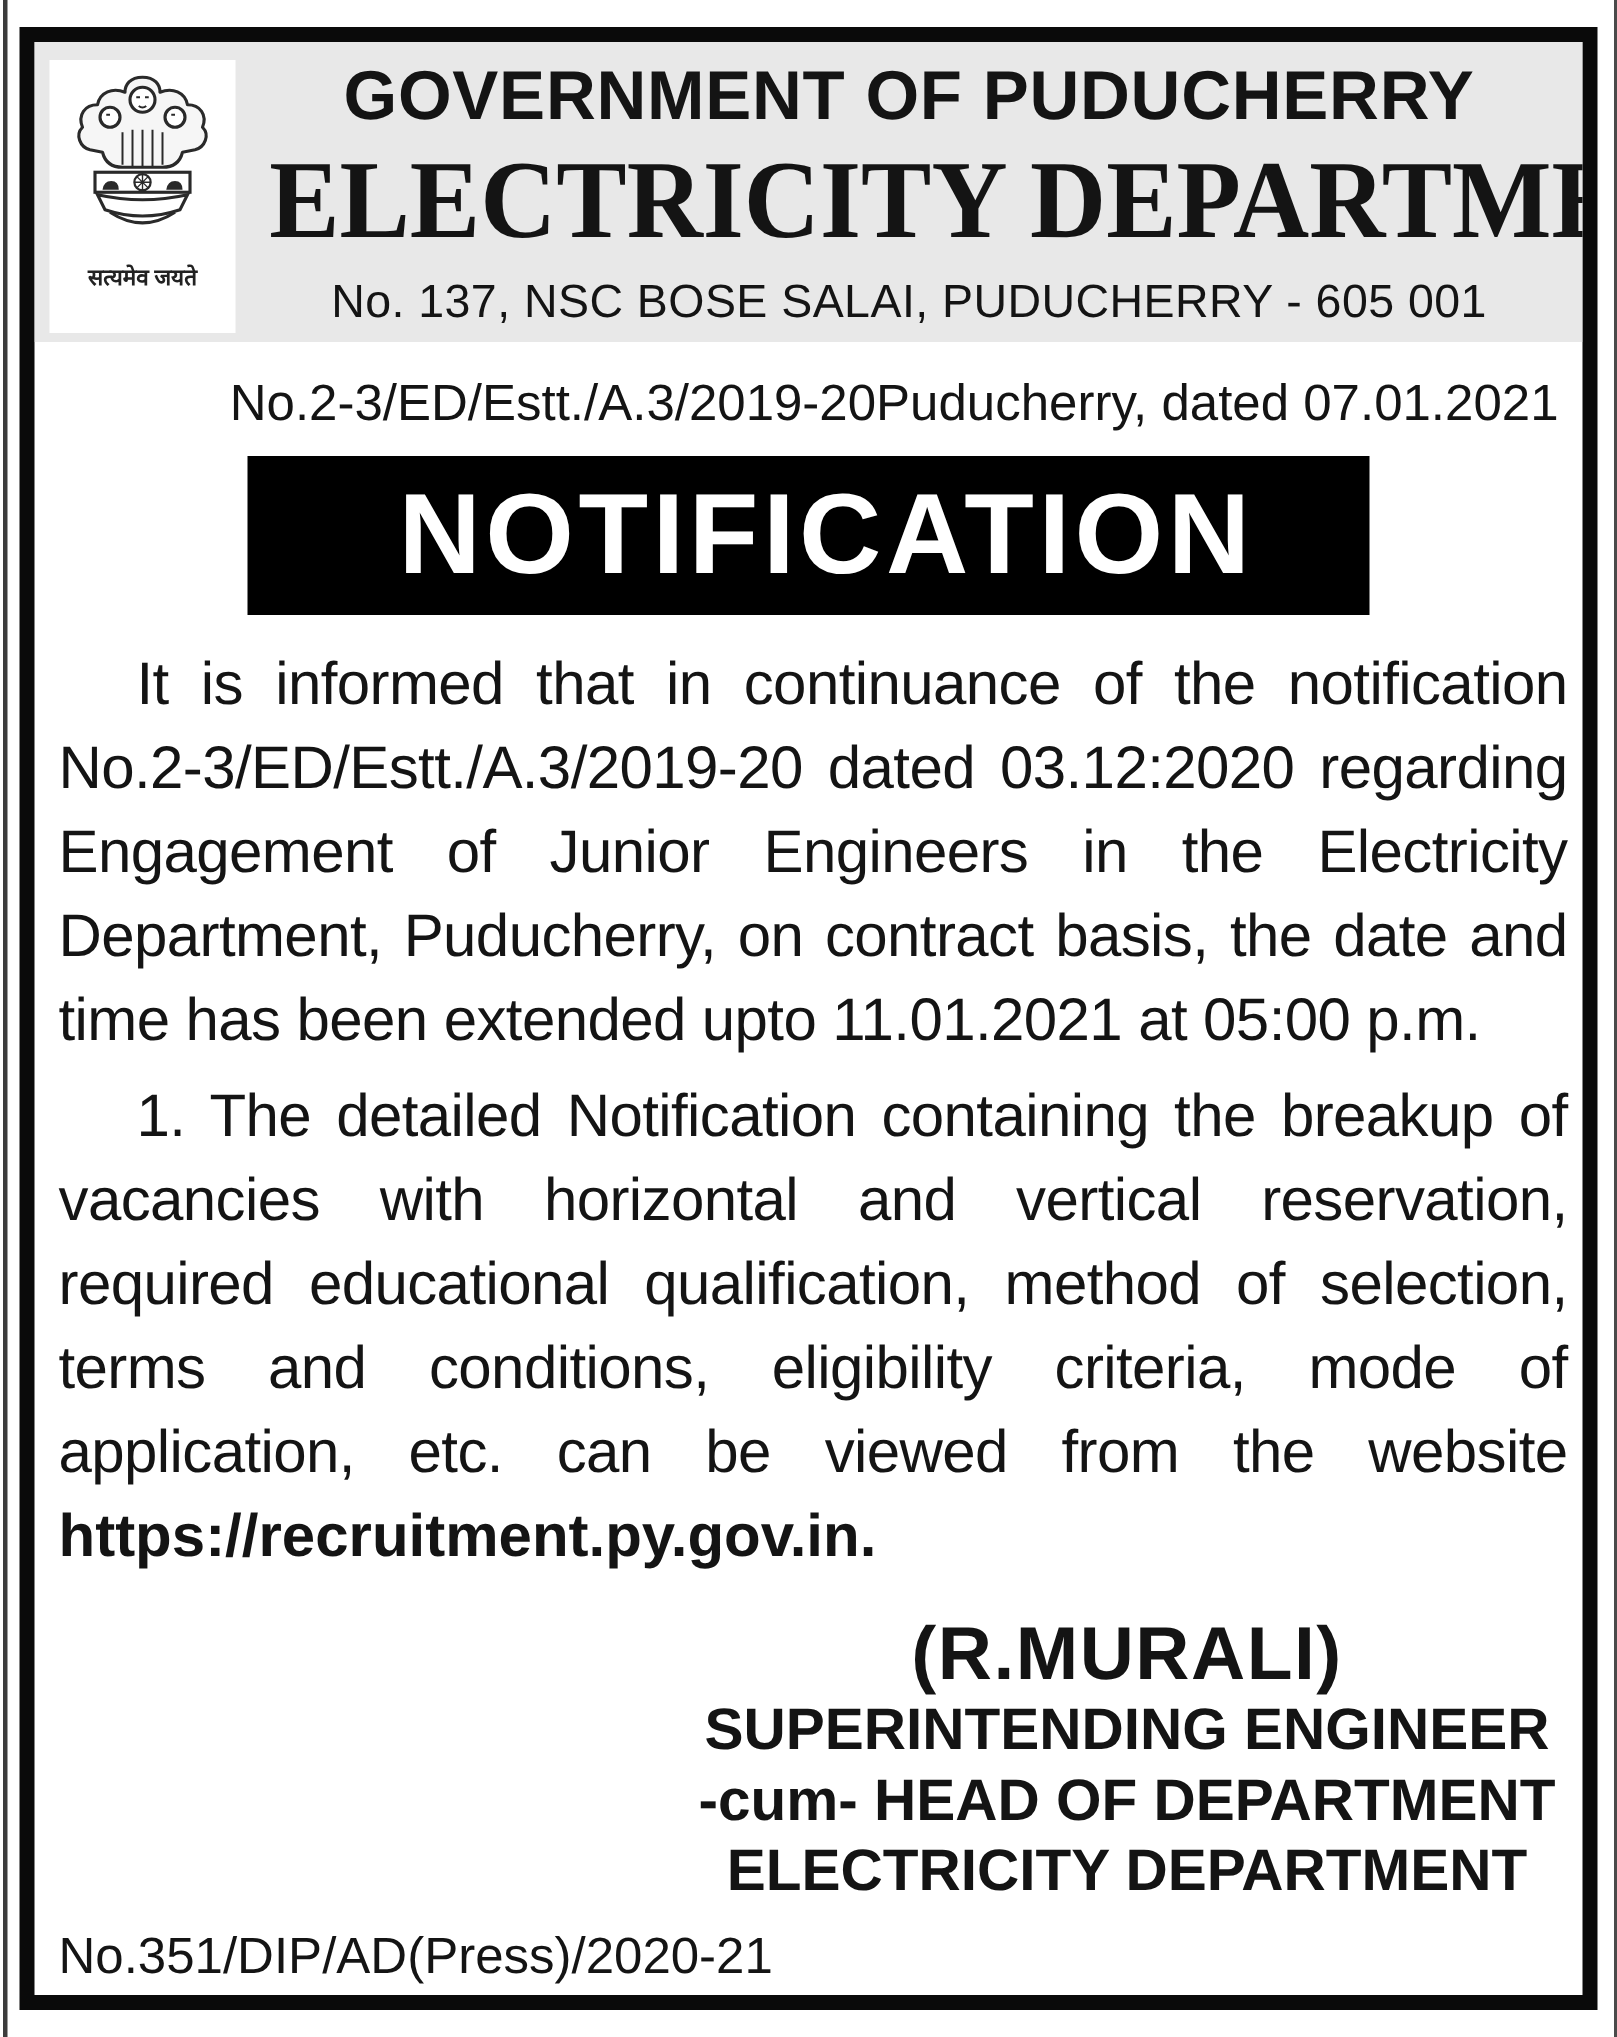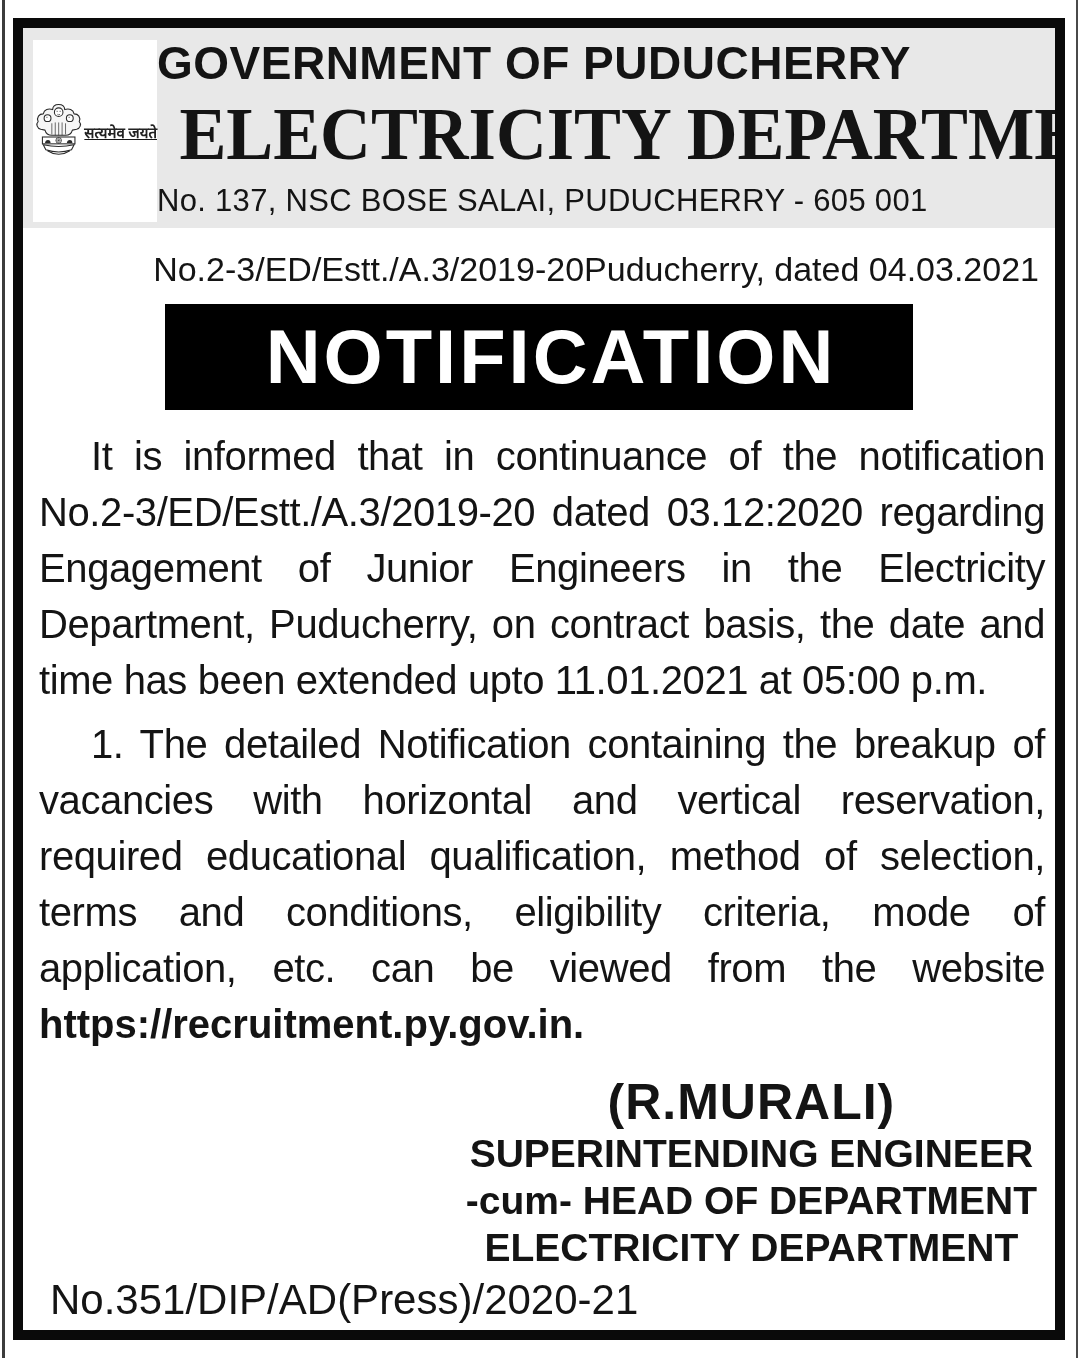--- a/index.html
+++ b/index.html
@@ -17,30 +17,29 @@
     background:#ffffff;overflow:hidden;
   }
 
   
   .letterhead{
     height:200px;background:var(--header-bg,#e8e8e8);
     display:flex;align-items:flex-start;
   }
   .emblem-panel{
     width:124px;height:182px;background:#ffffff;margin:12px 0 0 10px;
-    display:flex;flex-direction:row;align-items:center;justify-content:flex-start;
+    display:flex;flex-direction:column;align-items:center;justify-content:flex-start;
     flex:0 0 auto;
-    text-decoration:underline;
   }
   .emblem-panel svg{margin-top:6px;}
   .motto{
     font-family:"Liberation Serif", serif;font-weight:bold;font-size:15px;
     color:#222;margin-top:2px;white-space:nowrap;
   }
-  .titles{flex:1;text-align:left;padding-top:8px;min-width:0;}
+  .titles{flex:1;text-align:center;padding-top:8px;min-width:0;}
   .govt-title{font-size:46px;font-weight:bold;letter-spacing:.5px;line-height:54px;}
   .dept-title{
     font-family:"Liberation Serif", serif;font-weight:bold;font-size:74px;
     line-height:84px;transform:scaleX(.95);transform-origin:center;white-space:nowrap;
     margin-top:2px;
   }
   .address-line{font-size:31px;font-weight:normal;line-height:38px;margin-top:6px;letter-spacing:.3px;}
 
   
   .ref-line{
@@ -67,21 +66,21 @@
   .para b{letter-spacing:0;}
 
   
   .signature{
     width:max-content;margin:22px 18px 0 auto;text-align:center;font-weight:bold;
   }
   .sig-name{font-size:50px;line-height:56px;letter-spacing:1px;}
   .sig-line{font-size:39px;line-height:47px;}
 
   
-  .footer-ref{position:absolute;left:27px;bottom:6px;font-size:42px;}
+  .footer-ref{position:absolute;left:16px;bottom:6px;font-size:34px;}
 </style>
 </head>
 <body>
 
 <div class="edge-line left"></div>
 <div class="edge-line right"></div>
 
 <div class="doc">
 
   <div class="letterhead">
@@ -110,21 +109,21 @@
     </div>
     <div class="titles">
       <div class="govt-title">GOVERNMENT OF PUDUCHERRY</div>
       <div class="dept-title">ELECTRICITY DEPARTMENT</div>
       <div class="address-line">No. 137, NSC BOSE SALAI, PUDUCHERRY - 605 001</div>
     </div>
   </div>
 
   <div class="ref-line">
     <span>No.2-3/ED/Estt./A.3/2019-20</span>
-    <span>Puducherry, dated 04.03.2021</span>
+    <span>Puducherry, dated 07.01.2021</span>
   </div>
 
   <div class="banner">
     <span>NOTIFICATION</span>
   </div>
 
   <p class="para">It is informed that in continuance of the notification No.2-3/ED/Estt./A.3/2019-20 dated 03.12:2020 regarding Engagement of Junior Engineers in the Electricity Department, Puducherry, on contract basis, the date and time has been extended upto 11.01.2021 at 05:00 p.m.</p>
   <p class="para second"><span>1. The detailed Notification containing the breakup of vacancies with horizontal and vertical reservation, required educational qualification, method of selection, terms and conditions, eligibility criteria, mode of application, etc. can be viewed from the website </span><b>https://recruitment.py.gov.in.</b></p>
 
   <div class="signature">

